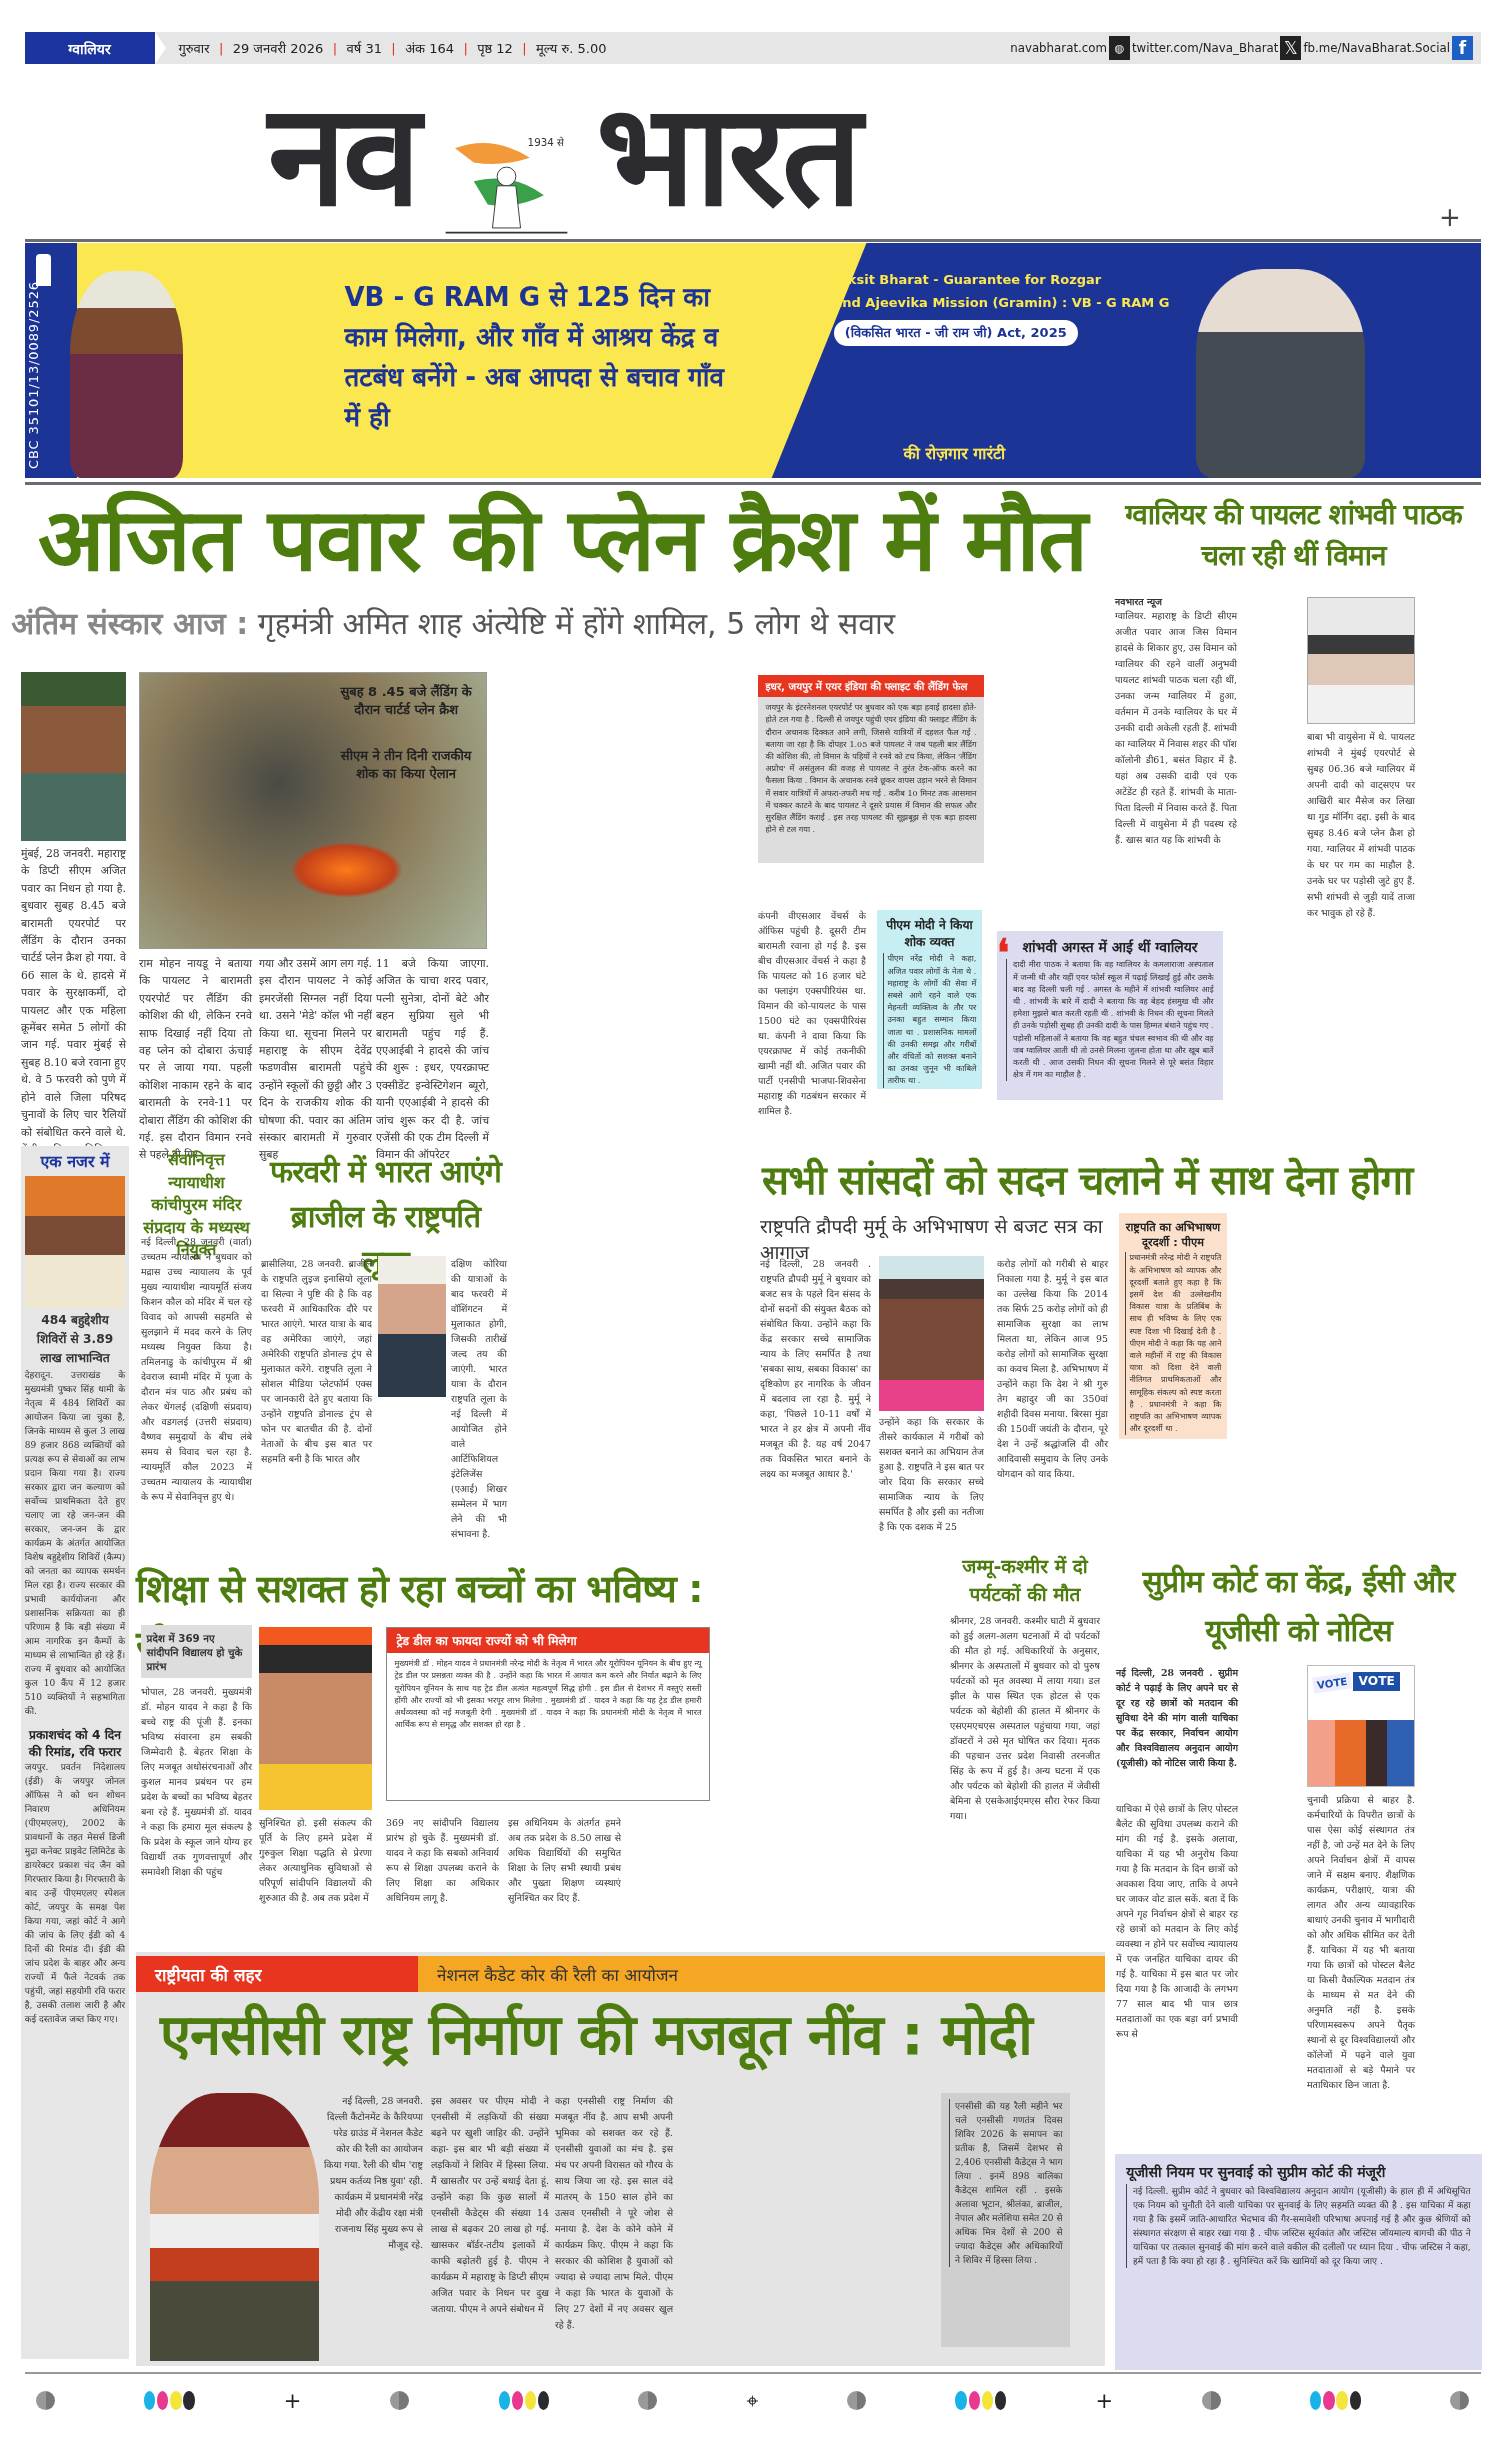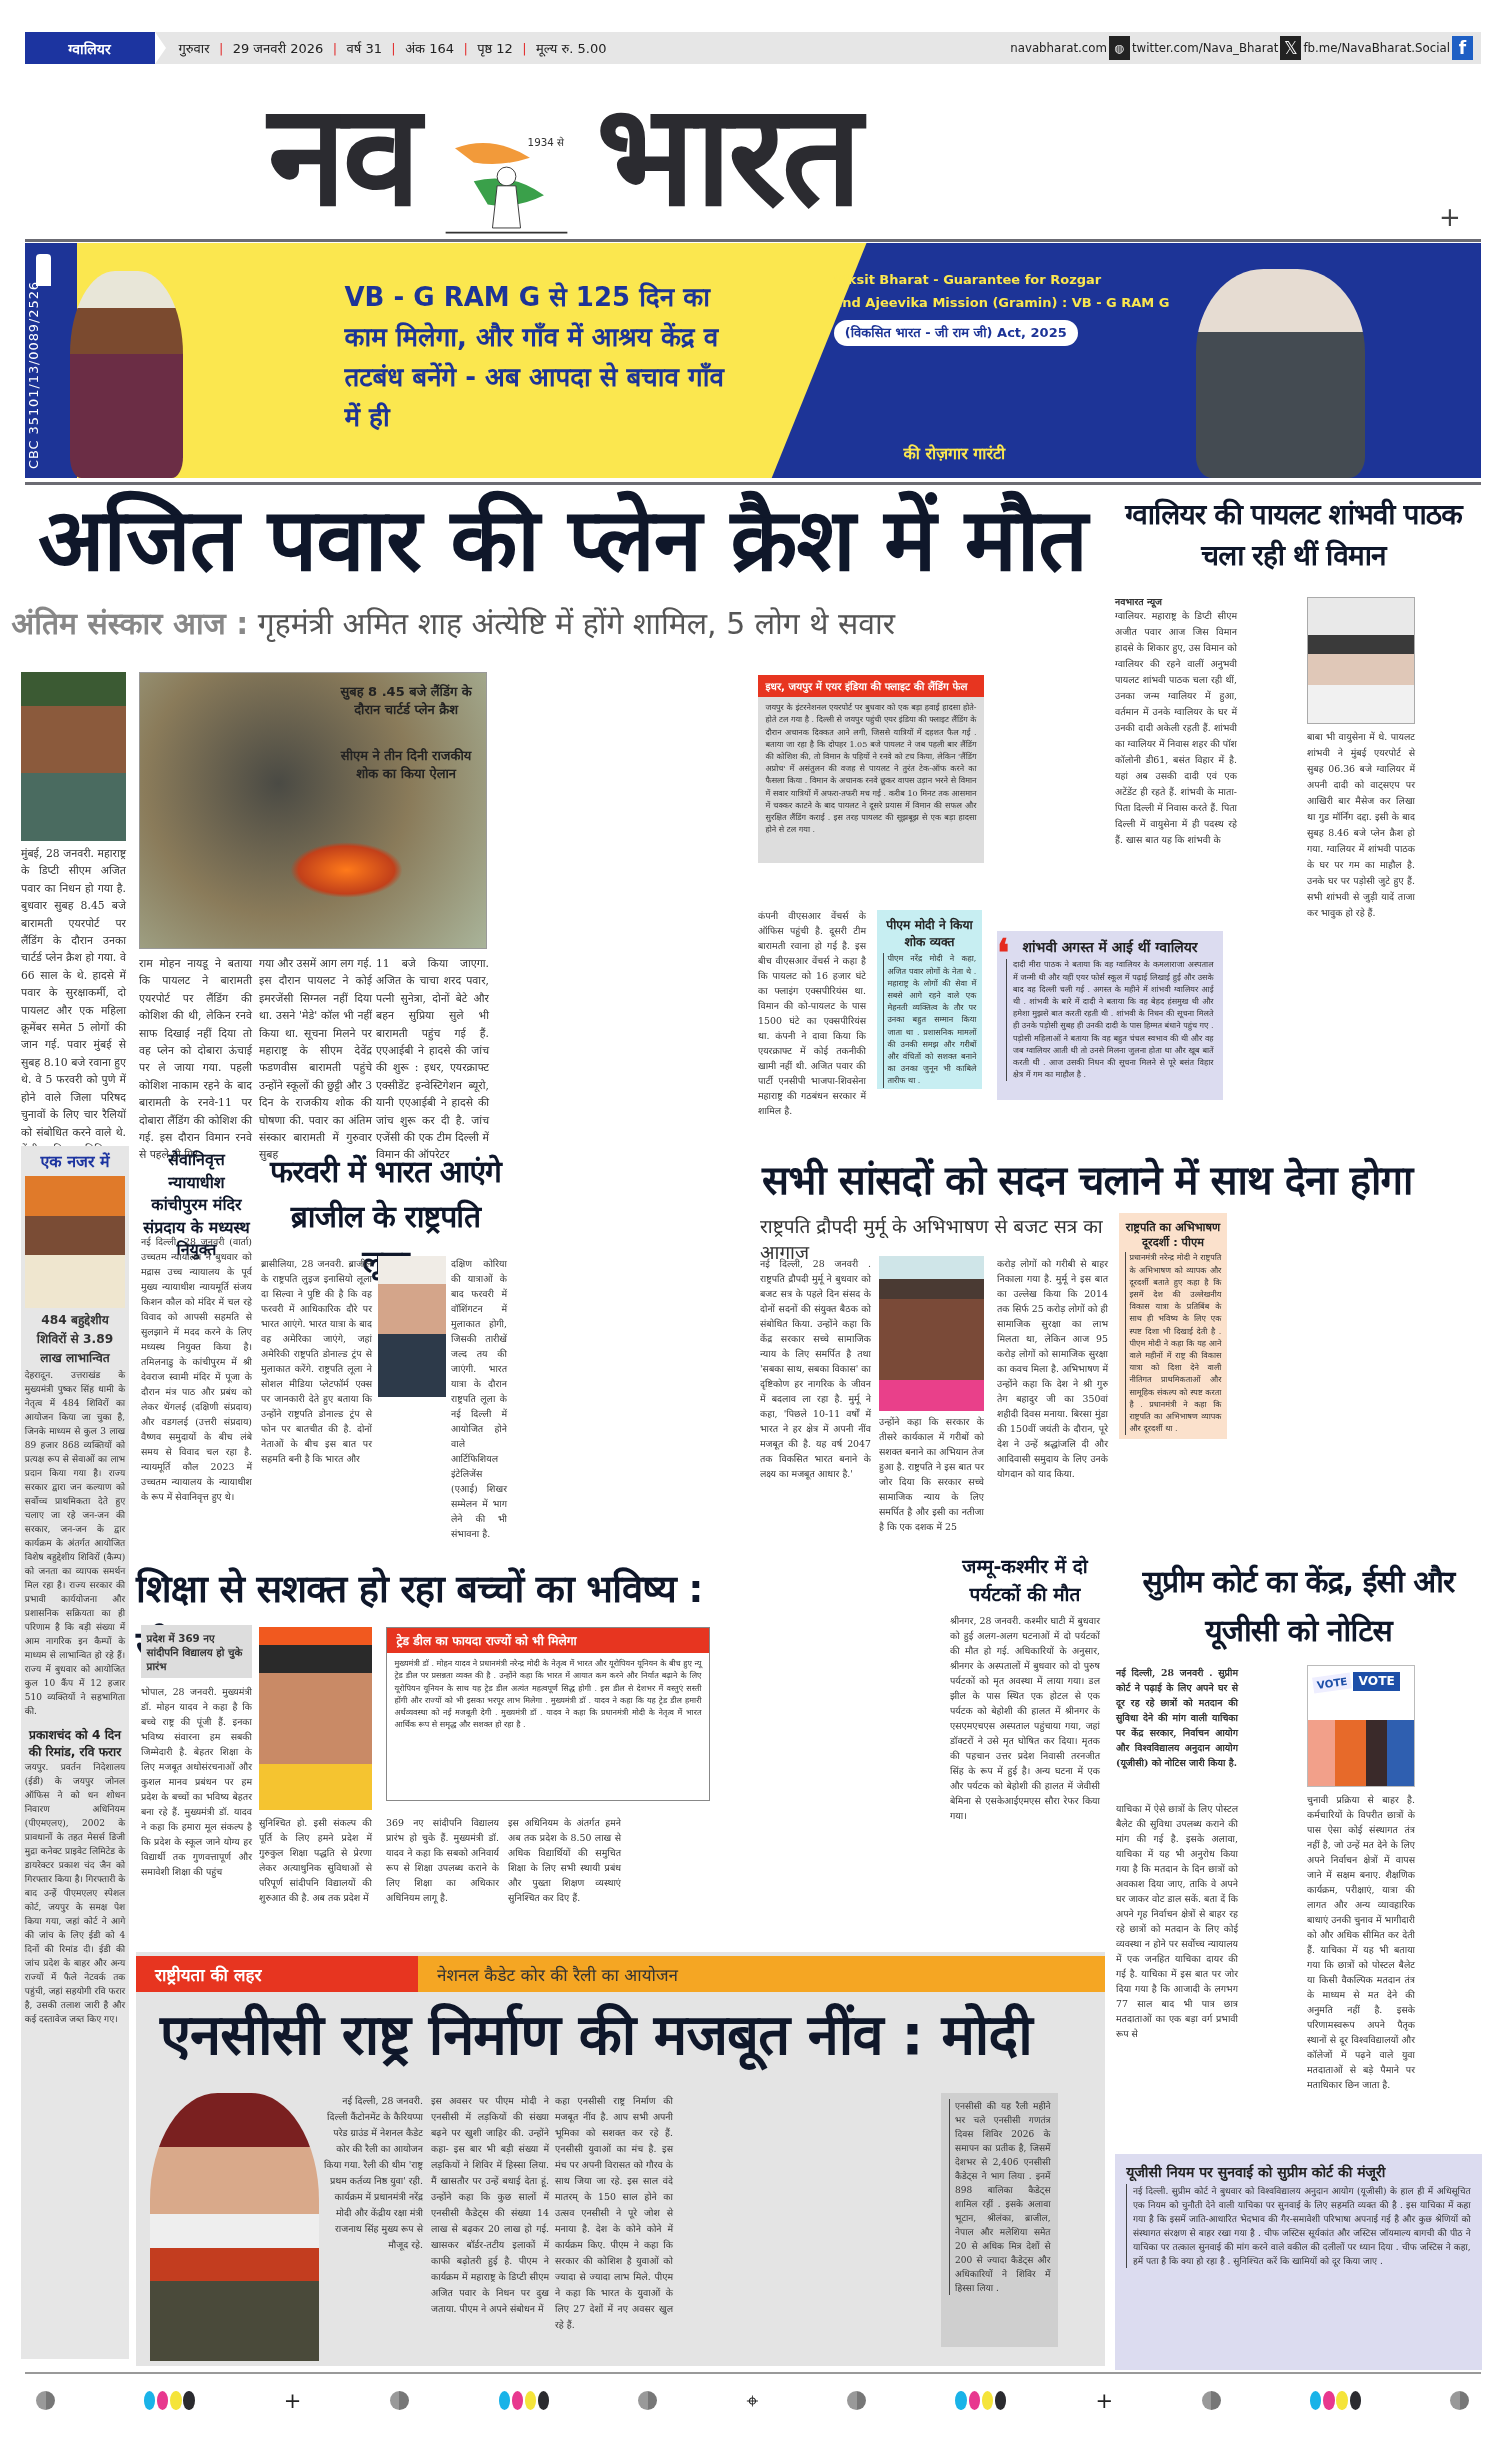--- a/index.html
+++ b/index.html
@@ -1,19 +1,19 @@
 <!DOCTYPE html>
 <html style="font-size:15px"><head>
 <meta charset="utf-8">
 <style>
 *{box-sizing:border-box;margin:0;padding:0}
 body{width:1505px;height:2438px;background:#fff;font-family:"DejaVu Sans","Liberation Sans",sans-serif;color:#222;position:relative;overflow:hidden}
 .abs{position:absolute}
 .p{font-family:"DejaVu Serif","Liberation Serif",serif;font-size:10.8px;line-height:17.4px;color:#333;text-align:justify}
-.hl{font-family:"DejaVu Sans","Liberation Sans",sans-serif;font-weight:bold;color:#0f172a;letter-spacing:-0.9px}
+.hl{font-family:"DejaVu Sans","Liberation Sans",sans-serif;font-weight:bold;color:#4d7c0f;letter-spacing:-0.9px}
 .topbar{left:24.5px;top:32px;width:1456px;height:32px;background:#e6e6e6;display:flex;align-items:center}
 .city{width:130px;height:32px;background:#1c34a0;color:#fff;font-weight:bold;font-size:14px;display:flex;align-items:center;justify-content:center}
 .arrowtip{width:0;height:0;border-top:16px solid transparent;border-bottom:16px solid transparent;border-left:11.3px solid #fff}
 .meta{font-size:13px;color:#222;margin-left:13px;display:flex;gap:9.4px;align-items:center}
 .sep{color:#e23030}
 .soc{margin-left:auto;display:flex;align-items:center;gap:2px;font-size:11.8px;padding-right:7.5px}
 .sicon{width:21px;height:24.5px;background:#222;color:#fff;font-size:11.3px;display:flex;align-items:center;justify-content:center}
 .fb{background:#1e5fc4;font-weight:bold;font-size:17px}
 .mast{left:268px;top:85px;font-size:141px;line-height:141px;font-weight:900;color:#2b2b30;letter-spacing:-3.8px}
 .banner{left:24.5px;top:243px;width:1456px;height:235px;overflow:hidden}
@@ -200,21 +200,21 @@
 <div class="abs" style="left:136px;top:1952px;width:969px;height:414px;background:#e4e4e4"></div>
 <div class="abs" style="left:136px;top:1956px;width:969px;height:36px;display:flex">
   <div style="background:#e73520;color:#fff;font-weight:bold;font-size:17px;padding:6.6px 19px;width:282px">राष्ट्रीयता की लहर</div>
   <div style="background:#f5a623;color:#333;font-size:17px;padding:6.6px 19px;flex:1">नेशनल कैडेट कोर की रैली का आयोजन</div>
 </div>
 <div class="abs hl" style="left:160px;top:1994px;width:941px;font-size:56px;line-height:81px">एनसीसी राष्ट्र निर्माण की मजबूत नींव : मोदी</div>
 <div class="abs" style="left:150px;top:2093px;width:169px;height:268px;background:linear-gradient(#7a2020 0 20%,#d9a98a 20% 45%,#eee 45% 58%,#c33d1f 58% 70%,#4a4a3a 70%);border-radius:40% 40% 0 0"></div>
 <div class="abs p" style="left:320px;top:2093px;width:103px;font-size:9.4px;line-height:16px;text-align:right">नई दिल्ली, 28 जनवरी. दिल्ली कैंटोनमेंट के कैरियप्पा परेड ग्राउंड में नेशनल कैडेट कोर की रैली का आयोजन किया गया. रैली की थीम 'राष्ट्र प्रथम कर्तव्य निष्ठ युवा' रही. कार्यक्रम में प्रधानमंत्री नरेंद्र मोदी और केंद्रीय रक्षा मंत्री राजनाथ सिंह मुख्य रूप से मौजूद रहे.</div>
 <div class="abs p" style="left:431px;top:2093px;width:118px;font-size:9.4px;line-height:16px">इस अवसर पर पीएम मोदी ने एनसीसी में लड़कियों की संख्या बढ़ने पर खुशी जाहिर की. उन्होंने कहा- इस बार भी बड़ी संख्या में लड़कियों ने शिविर में हिस्सा लिया. मैं खासतौर पर उन्हें बधाई देता हूं. उन्होंने कहा कि कुछ सालों में एनसीसी कैडेट्स की संख्या 14 लाख से बढ़कर 20 लाख हो गई. खासकर बॉर्डर-तटीय इलाकों में काफी बढ़ोतरी हुई है. पीएम ने कार्यक्रम में महाराष्ट्र के डिप्टी सीएम अजित पवार के निधन पर दुख जताया. पीएम ने अपने संबोधन में</div>
 <div class="abs p" style="left:555px;top:2093px;width:118px;font-size:9.4px;line-height:16px">कहा एनसीसी राष्ट्र निर्माण की मजबूत नींव है. आप सभी अपनी भूमिका को सशक्त कर रहे हैं. एनसीसी युवाओं का मंच है. इस मंच पर अपनी विरासत को गौरव के साथ जिया जा रहे. इस साल वंदे मातरम् के 150 साल होने का उत्सव एनसीसी ने पूरे जोश से मनाया है. देश के कोने कोने में कार्यक्रम किए. पीएम ने कहा कि सरकार की कोशिश है युवाओं को ज्यादा से ज्यादा लाभ मिले. पीएम ने कहा कि भारत के युवाओं के लिए 27 देशों में नए अवसर खुल रहे हैं.</div>
-<div class="abs" style="left:941px;top:2093px;width:117px;height:254px;background:#cfcfcf;padding:5.6px 7.5px">
+<div class="abs" style="left:941px;top:2093px;width:129px;height:254px;background:#cfcfcf;padding:5.6px 7.5px">
   <div class="p" style="font-size:9px;line-height:14px;border-left:1.9px solid #444;padding-left:5.6px">एनसीसी की यह रैली महीने भर चले एनसीसी गणतंत्र दिवस शिविर 2026 के समापन का प्रतीक है, जिसमें देशभर से 2,406 एनसीसी कैडेट्स ने भाग लिया . इनमें 898 बालिका कैडेट्स शामिल रहीं . इसके अलावा भूटान, श्रीलंका, ब्राजील, नेपाल और मलेशिया समेत 20 से अधिक मित्र देशों से 200 से ज्यादा कैडेट्स और अधिकारियों ने शिविर में हिस्सा लिया .</div>
 </div>
 
 <div class="abs rule" style="top:2372px;height:1.9px;background:#999"></div>
 
 <div class="abs bottommarks">
   <div class="gdot"></div>
   <div class="dots">
       <span class="dot" style="background:#1ab3e8"></span>
       <span class="dot" style="background:#e8388f"></span>

